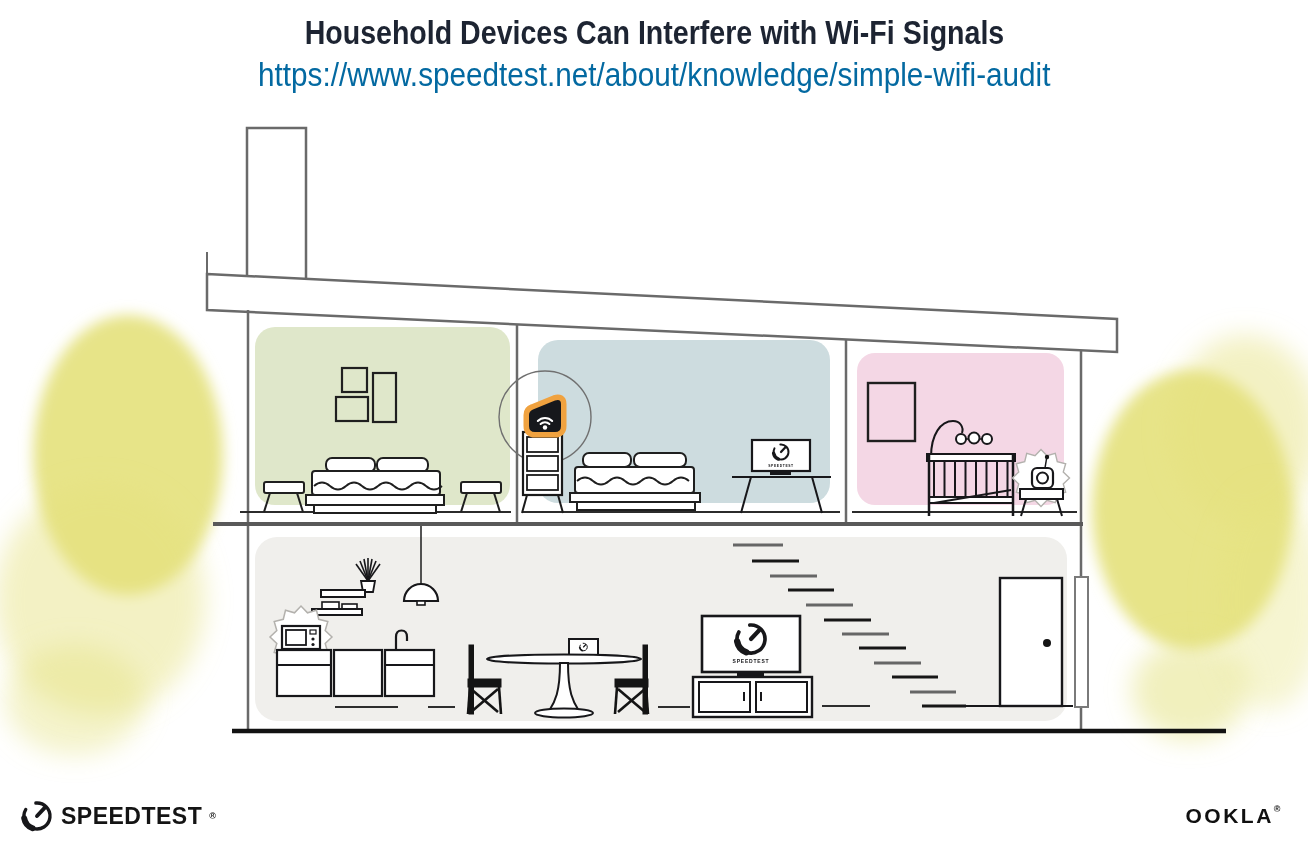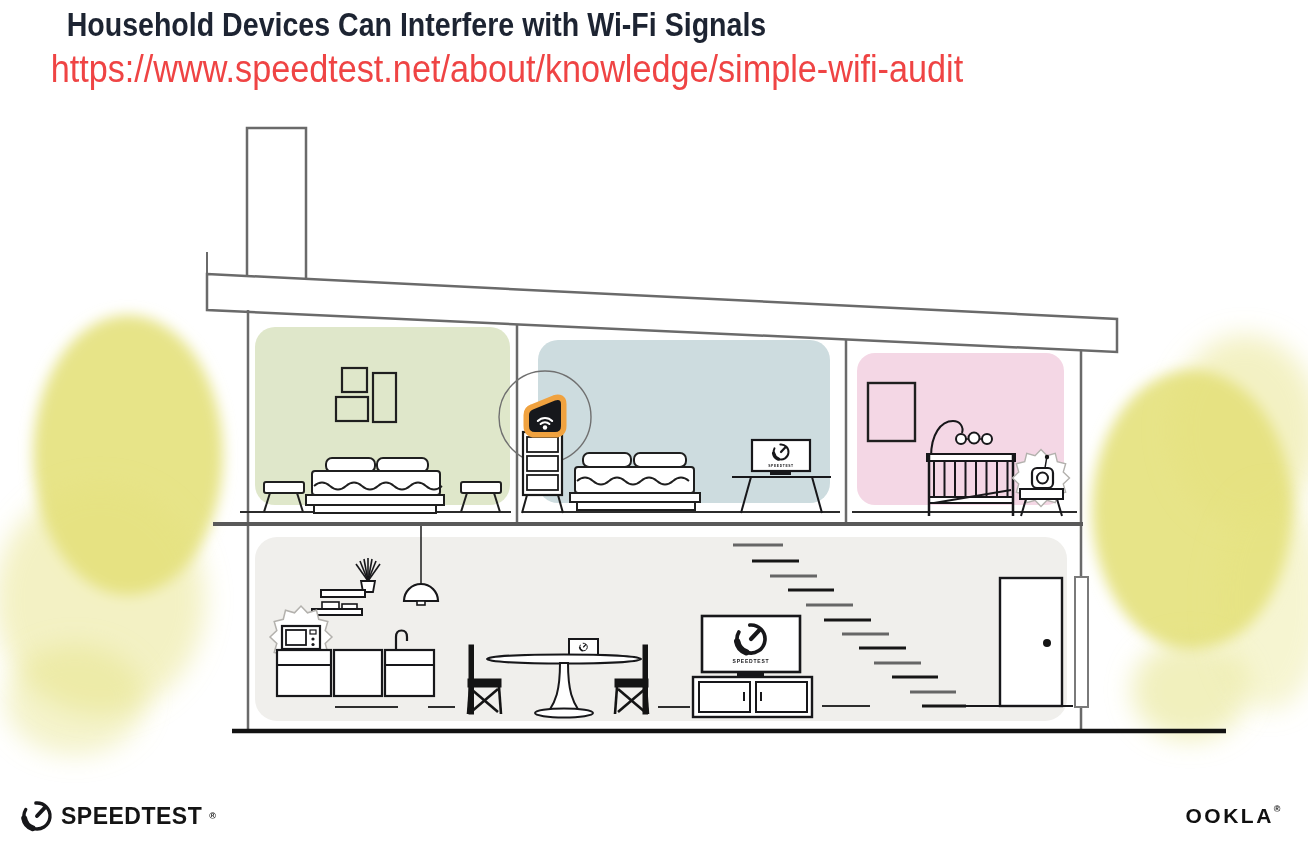--- a/index.html
+++ b/index.html
@@ -1,22 +1,22 @@
 <!DOCTYPE html>
 <html><head>
 <meta charset="utf-8">
 <style>
   html,body{margin:0;padding:0}
   body{width:1308px;height:861px;position:relative;background:#fff;overflow:hidden;
        font-family:"Liberation Sans",sans-serif}
   .scene{position:absolute;left:0;top:0;width:1308px;height:861px}
-  header{position:absolute;top:5px;left:0;width:100%;z-index:2}
+  header{position:absolute;top:13px;left:0;width:100%;text-align:center;z-index:2}
   h1{margin:0;font-size:34px;font-weight:700;color:#1d2432;line-height:1.15}
   .condense{display:inline-block;transform:scaleX(.84);transform-origin:center;white-space:nowrap}
-  .url-line{font-size:38px;font-weight:400;color:#ef4444;margin-top:4px}
+  .url-line{font-size:33px;font-weight:400;color:#0369a1;margin-top:4px}
   .condense-url{display:inline-block;transform:scaleX(.9);transform-origin:center;white-space:nowrap}
   .footer-left{position:absolute;left:20px;top:799px;display:flex;align-items:center;gap:7px;z-index:2}
   .st-text{font-size:23px;font-weight:700;letter-spacing:.5px;color:#141414}
   sup.reg{font-size:9px;vertical-align:top;color:#141414;font-weight:700}
   .footer-right{position:absolute;right:25px;top:804px;font-size:21px;font-weight:600;
                 letter-spacing:2.5px;color:#101010;z-index:2}
   .scene text{font-family:"Liberation Sans",sans-serif;font-weight:700;fill:#17171a;text-anchor:middle}
 </style>
 </head>
 <body>

